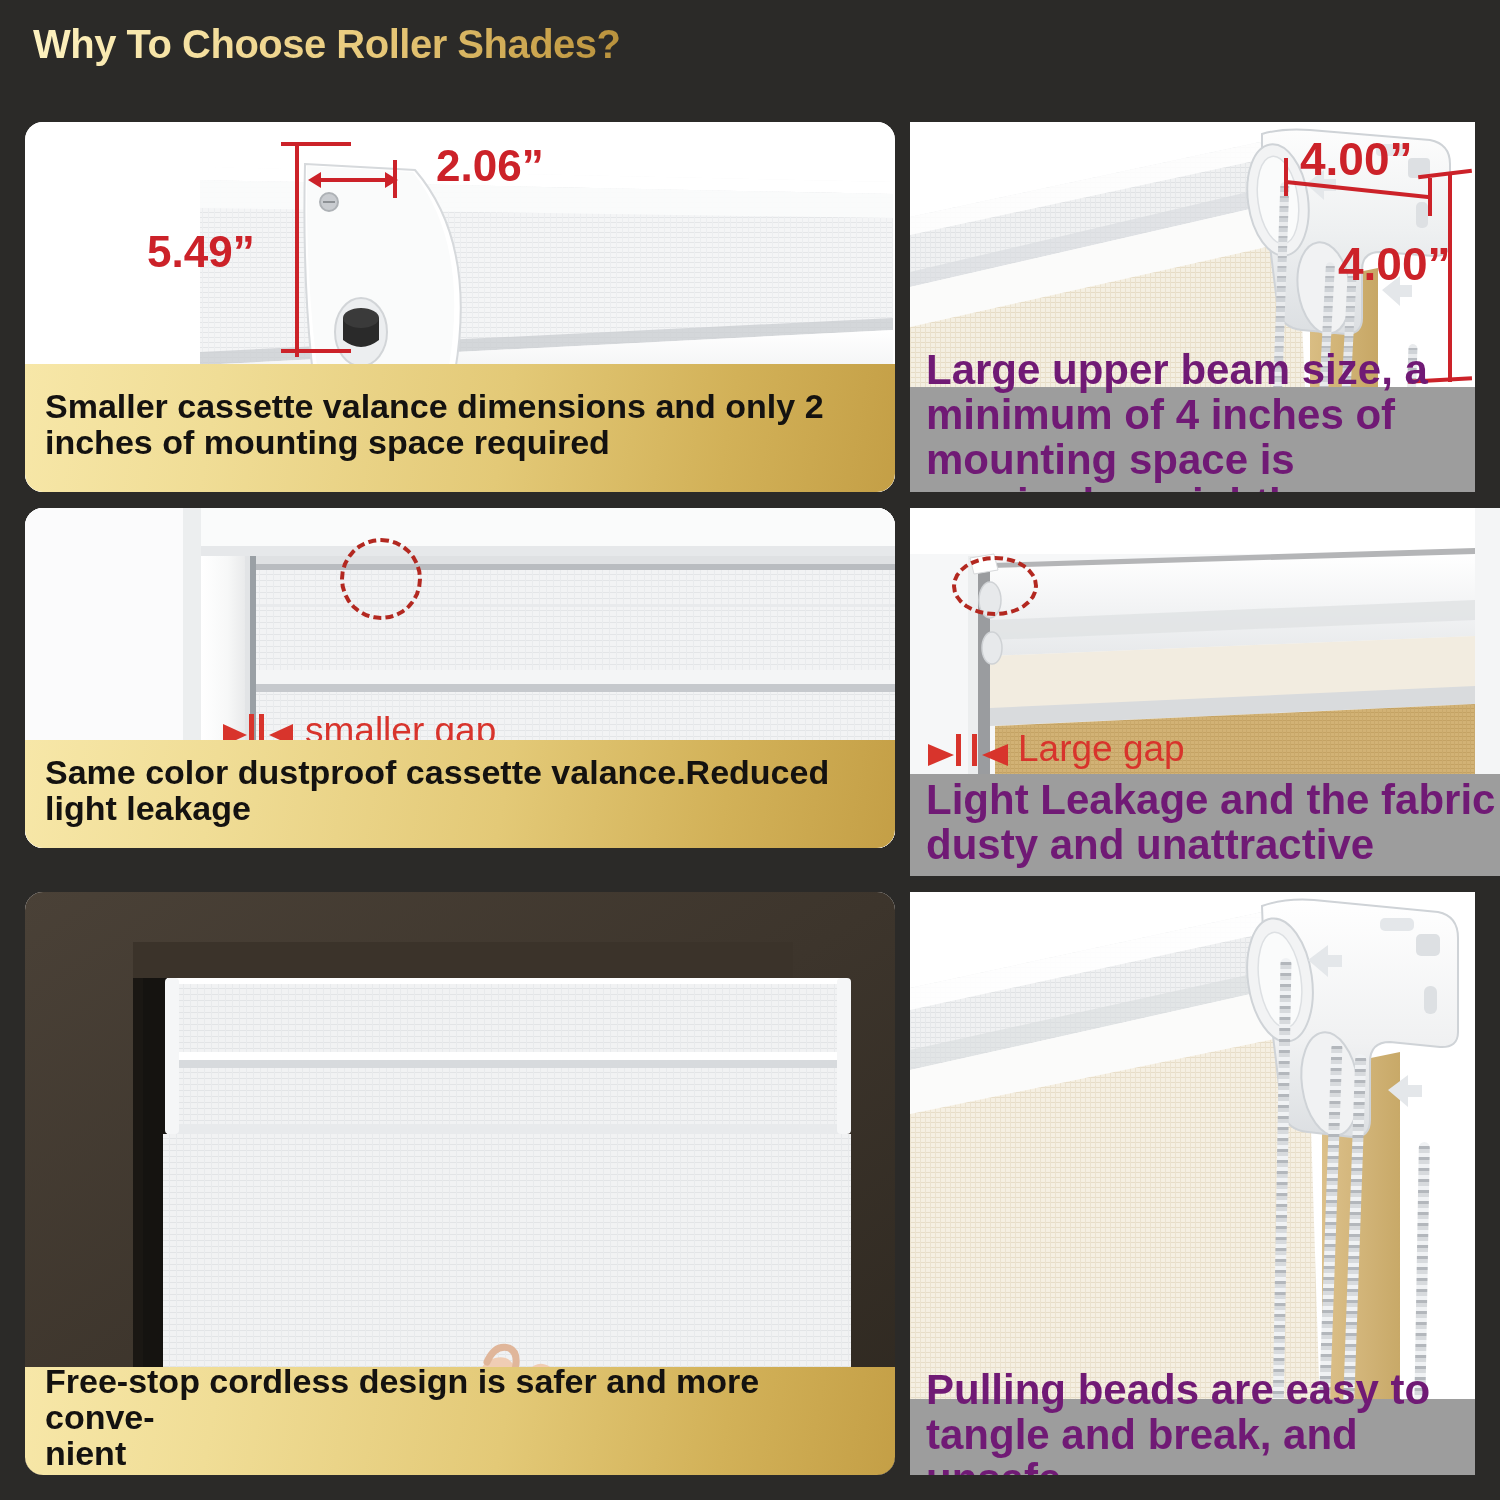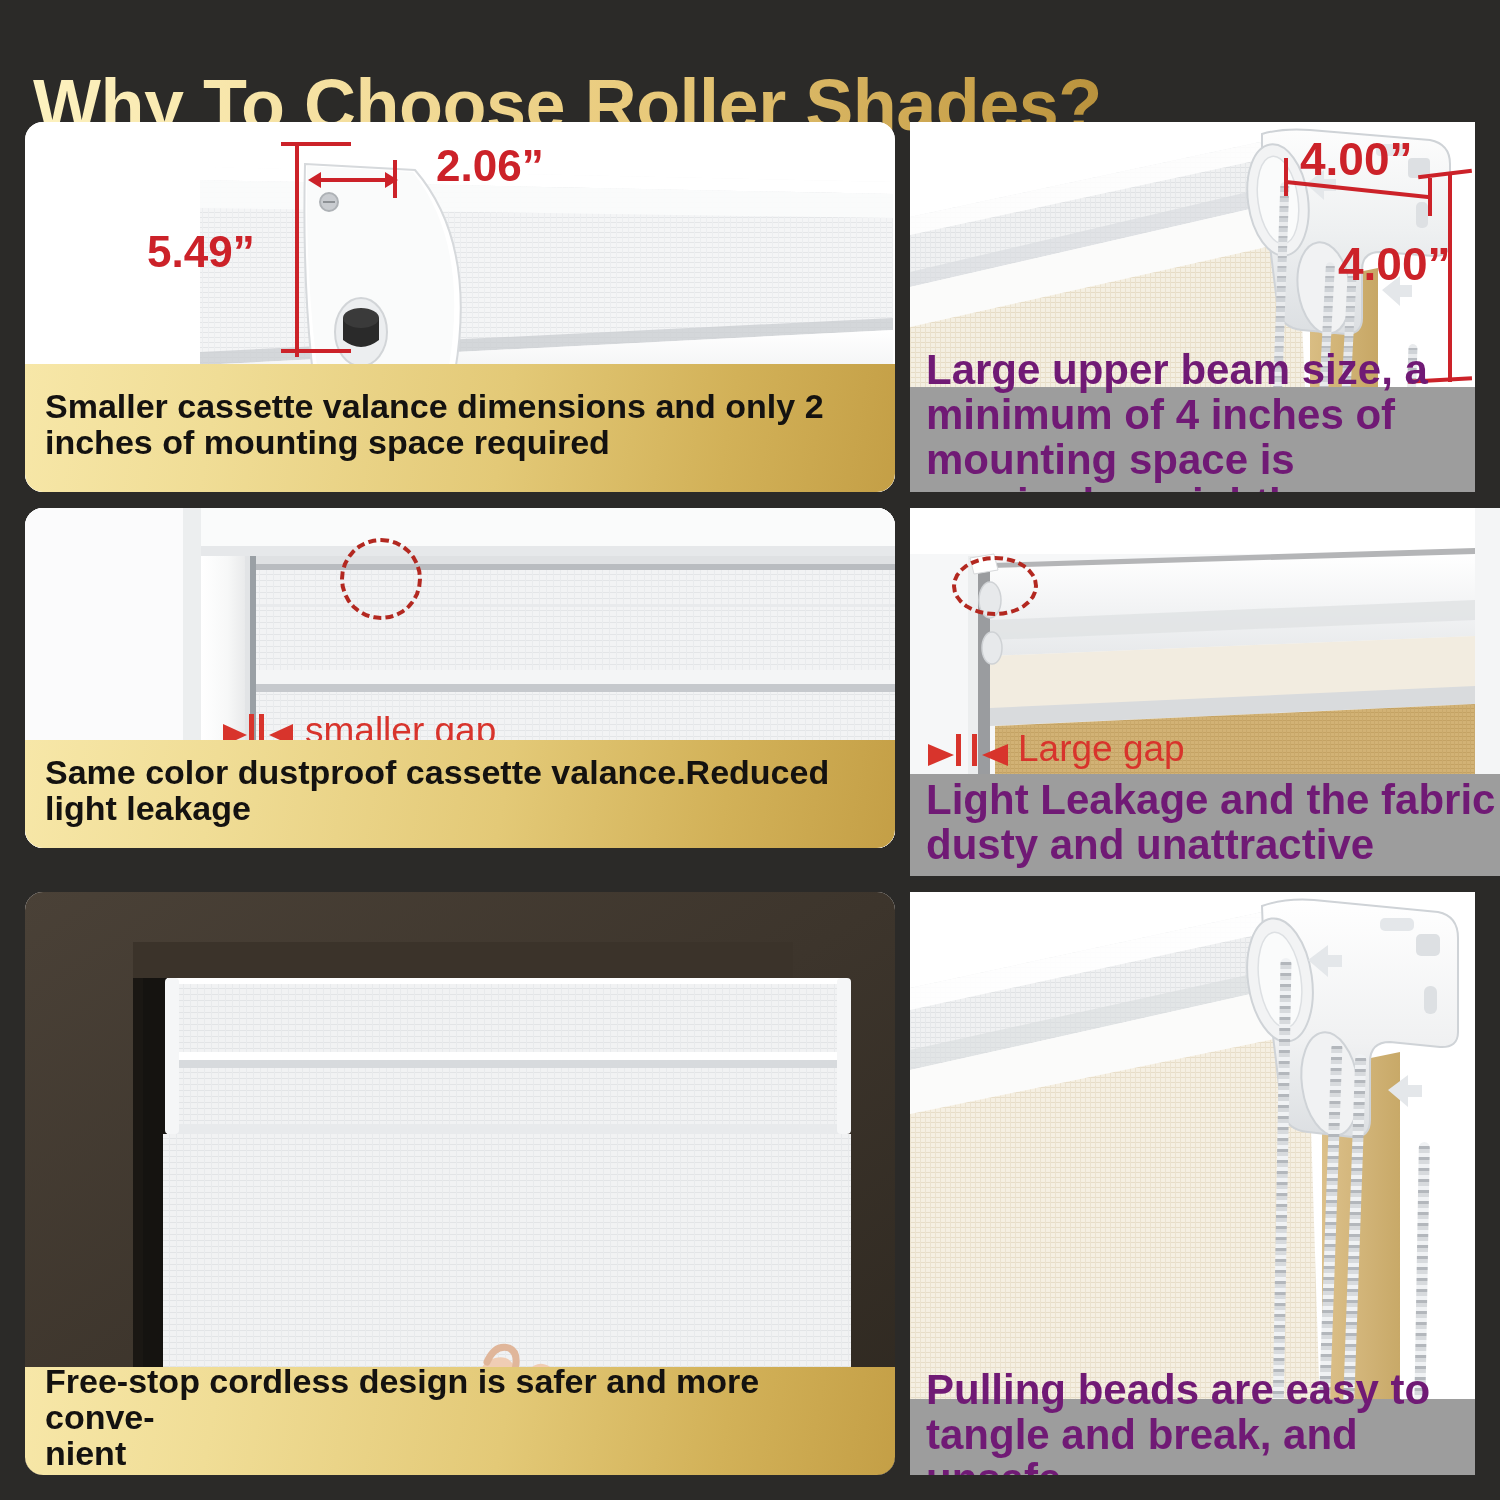--- a/index.html
+++ b/index.html
@@ -7,26 +7,25 @@
     width:1500px;height:1500px;
     background:#2b2a28;
     font-family:"Liberation Sans","DejaVu Sans",sans-serif;
     overflow:hidden;
   }
   .page{position:relative;width:1500px;height:1500px;}
 
   
   .title{
     position:absolute;left:33px;top:22px;
-    font-size:72px;font-weight:bold;letter-spacing:-0.5px;
+    font-size:40px;font-weight:bold;letter-spacing:-0.5px;
     background:linear-gradient(95deg,#fdf2c0 0%,#f5e0a0 28%,#e8c97a 58%,#c9a24b 88%,#b8913c 100%);
     -webkit-background-clip:text;background-clip:text;
     -webkit-text-fill-color:transparent;color:#e5cb85;
     white-space:nowrap;
-    margin-top:42px;
   }
 
   
   .panel{position:absolute;overflow:hidden;background:#fff;}
   .panel.rounded{border-radius:18px;}
   .photo{position:absolute;left:0;top:0;right:0;bottom:0;overflow:hidden;}
 
   
   .caption{
     position:absolute;left:0;right:0;bottom:0;

